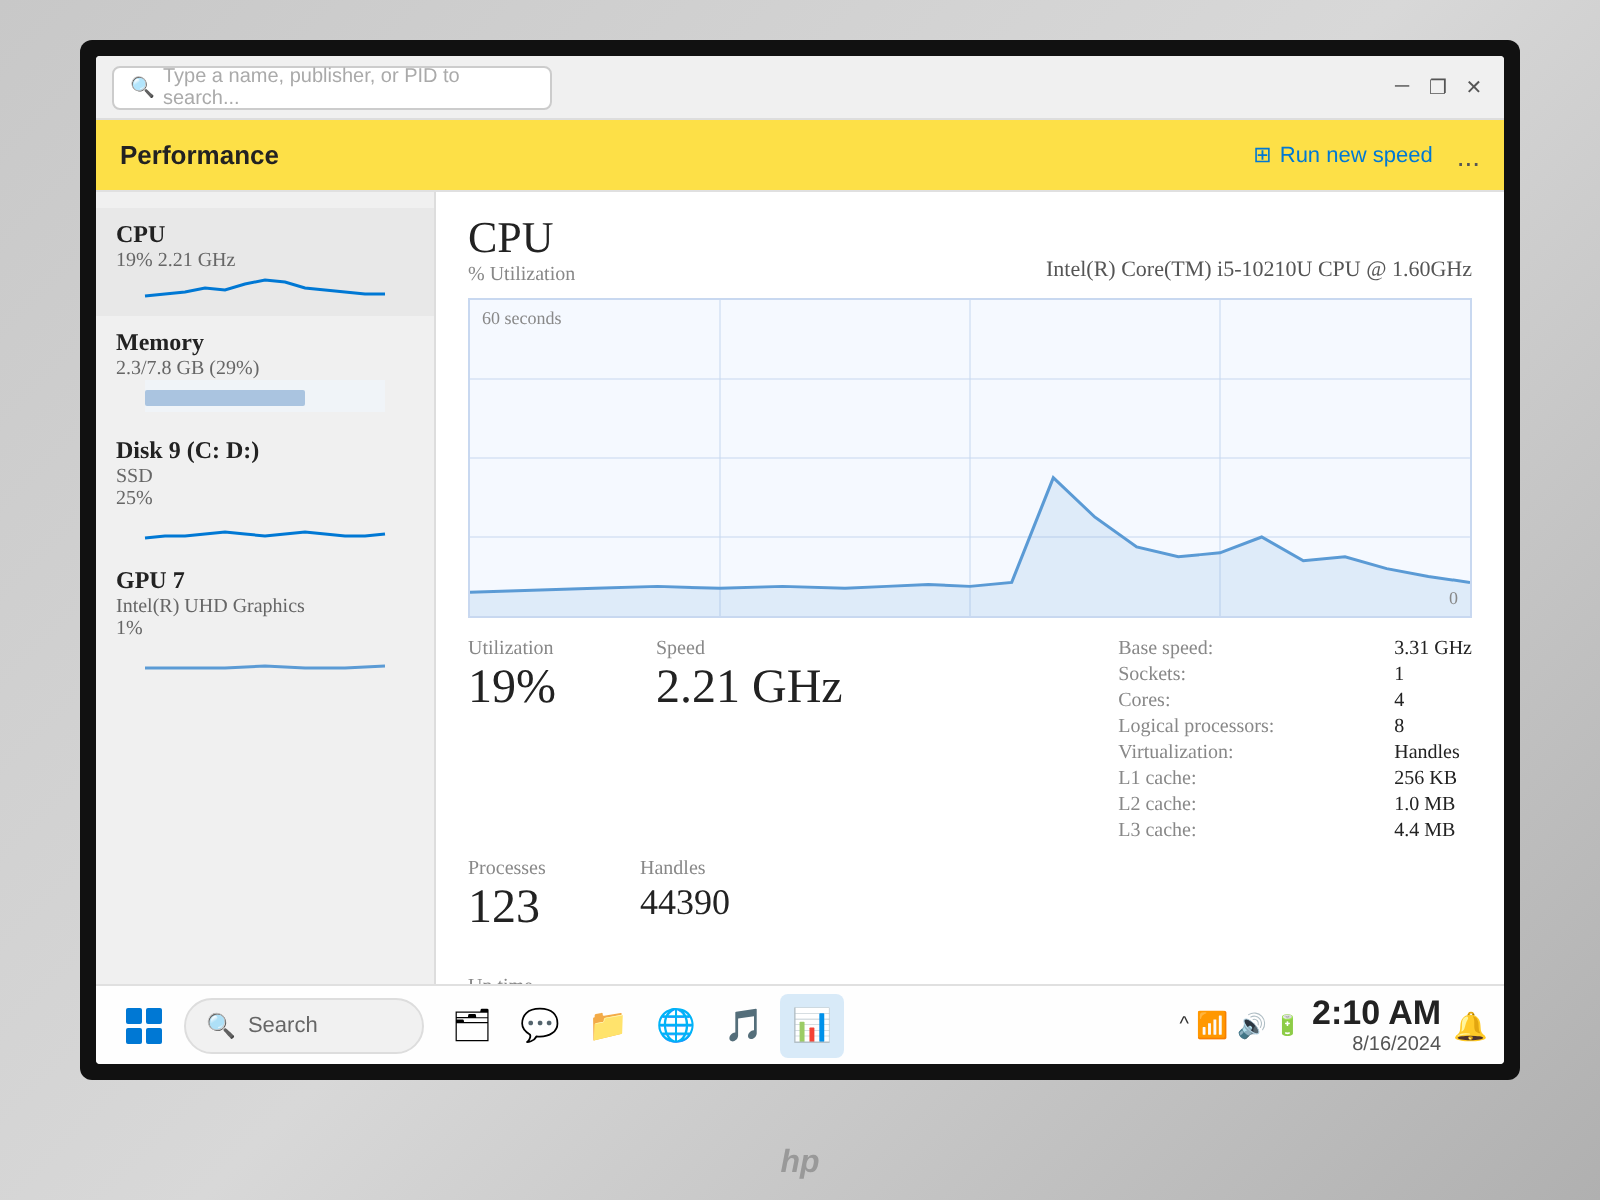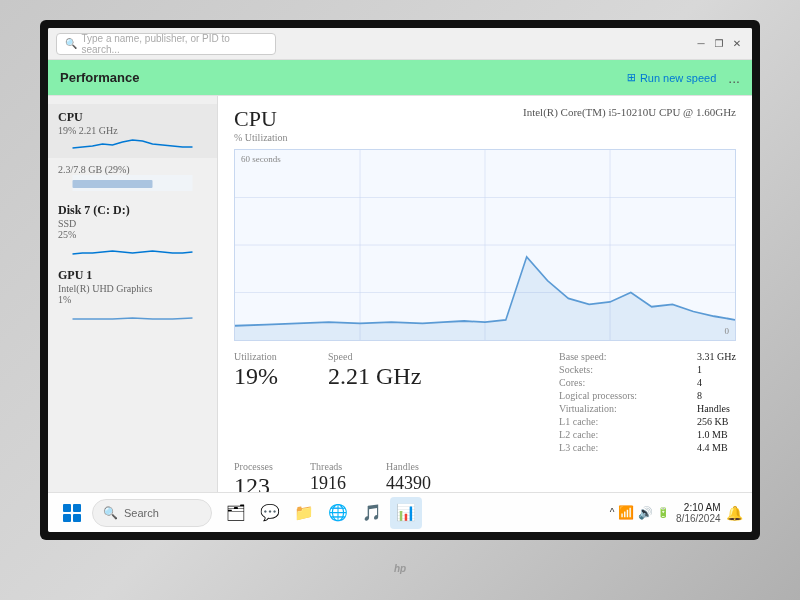--- a/index.html
+++ b/index.html
@@ -87,21 +87,21 @@
       justify-content: center;
       font-size: 10px;
       color: #555;
       cursor: pointer;
       border-radius: 2px;
     }
 
     
     .app-header {
       height: 36px;
-      background: #86efac;
+      background: #fde047;
       display: flex;
       align-items: center;
       padding: 0 12px;
       border-bottom: 1px solid #e0e0e0;
       gap: 8px;
     }
 
     .app-title {
       font-size: 13px;
       font-weight: 600;
@@ -201,21 +201,21 @@
 
     .cpu-pct {
       font-size: 10px;
       color: #888;
       text-align: right;
     }
 
     
     .graph-container {
       width: 100%;
-      height: 192px;
+      height: 160px;
       background: #f5f9ff;
       border: 1px solid #c8d8f0;
       position: relative;
       margin-bottom: 10px;
       overflow: hidden;
     }
 
     .graph-svg {
       width: 100%;
       height: 100%;
@@ -233,21 +233,21 @@
       position: absolute;
       bottom: 4px;
       right: 6px;
       font-size: 9px;
       color: #888;
     }
 
     
     .stats-section {
       display: flex;
-      gap: 6px;
+      gap: 16px;
       margin-bottom: 8px;
     }
 
     .stat-group {
       min-width: 70px;
     }
 
     .stat-label {
       font-size: 10px;
       color: #888;
@@ -369,36 +369,36 @@
       gap: 4px;
       font-size: 10px;
       color: #333;
     }
 
     .clock {
       text-align: right;
     }
 
     .clock-time {
-      font-size: 10px;
+      font-size: 17px;
       color: #222;
-      font-weight: 400;
+      font-weight: 700;
     }
 
     .clock-date {
       font-size: 10px;
       color: #555;
     }
 
     .hp-logo {
       position: absolute;
-      bottom: 26px;
+      bottom: 9px;
       left: 50%;
       transform: translateX(-50%);
-      font-size: 10px;
+      font-size: 16px;
       color: #999;
       font-style: italic;
       font-weight: bold;
     }
 
     .wifi-icon { font-size: 13px; }
     .battery-area { display: flex; align-items: center; gap: 2px; font-size: 10px; }
 
     .sidebar-mini-line {
       height: 16px;
@@ -448,61 +448,62 @@
             <div class="sidebar-item-name">CPU</div>
             <div class="sidebar-item-detail">19% 2.21 GHz</div>
             <div class="sidebar-mini-line">
               <svg width="100%" height="16" viewBox="0 0 120 16">
                 <polyline points="0,12 10,11 20,10 30,8 40,9 50,6 60,4 70,5 80,8 90,9 100,10 110,11 120,11" fill="none" stroke="#0078d4" stroke-width="1.5"></polyline>
               </svg>
             </div>
           </div>
 
           <div class="sidebar-item">
+            <div class="sidebar-item-name">Memory</div>
             <div class="sidebar-item-detail">2.3/7.8 GB (29%)</div>
             <div class="sidebar-mini-line">
               <svg width="100%" height="16" viewBox="0 0 120 16">
                 <rect x="0" y="0" width="120" height="16" fill="#f0f4f8"></rect>
                 <rect x="0" y="5" width="80" height="8" fill="#aac4e0" rx="1"></rect>
               </svg>
             </div>
           </div>
 
           <div class="sidebar-item">
-            <div class="sidebar-item-name">Disk 7 (C: D:)</div>
+            <div class="sidebar-item-name">Disk 9 (C: D:)</div>
             <div class="sidebar-item-detail">SSD</div>
             <div class="sidebar-item-detail">25%</div>
             <div class="sidebar-mini-line">
               <svg width="100%" height="16" viewBox="0 0 120 16">
                 <polyline points="0,14 10,13 20,13 30,12 40,11 50,12 60,13 70,12 80,11 90,12 100,13 110,13 120,12" fill="none" stroke="#0078d4" stroke-width="1.5"></polyline>
               </svg>
             </div>
           </div>
 
           <div class="sidebar-item">
-            <div class="sidebar-item-name">GPU 1</div>
+            <div class="sidebar-item-name">GPU 7</div>
             <div class="sidebar-item-detail">Intel(R) UHD Graphics</div>
             <div class="sidebar-item-detail">1%</div>
             <div class="sidebar-mini-line">
               <svg width="100%" height="16" viewBox="0 0 120 16">
                 <polyline points="0,14 20,14 40,14 60,13 80,14 100,14 120,13" fill="none" stroke="#5b9bd5" stroke-width="1.5"></polyline>
               </svg>
             </div>
           </div>
 
         </div>
 
         <div class="cpu-panel">
 
           <div class="cpu-header">
             <div class="cpu-title-area">
               <div class="big-label">CPU</div>
               <div class="sub-label">% Utilization</div>
             </div>
-            <div style="text-align:right;">
+            <div style="text-align:right;margin-top:23px;">
               <div class="cpu-model">Intel(R) Core(TM) i5-10210U CPU @ 1.60GHz</div>
             </div>
           </div>
 
           <div class="graph-container">
             <span class="graph-label">60 seconds</span>
             <span class="graph-label-zero">0</span>
             <svg class="graph-svg" viewBox="0 0 480 160" preserveAspectRatio="none">
 
               <line x1="0" y1="40" x2="480" y2="40" stroke="#c8d8f0" stroke-width="0.5"></line>
@@ -549,24 +550,20 @@
               <span class="detail-val">4.4 MB</span>
             </div>
           </div>
 
           <div class="stats-section">
             <div class="stat-group">
               <div class="stat-label">Processes</div>
               <div class="stat-value">123</div>
             </div>
             <div class="stat-group">
-              <div class="stat-label">Threads</div>
-              <div class="stat-value medium">1916</div>
-            </div>
-            <div class="stat-group">
               <div class="stat-label">Handles</div>
               <div class="stat-value medium">44390</div>
             </div>
           </div>
 
           <div class="uptime-section">
             <div class="stat-label">Up time</div>
             <div class="stat-value medium">0:00:01:00</div>
           </div>
 

